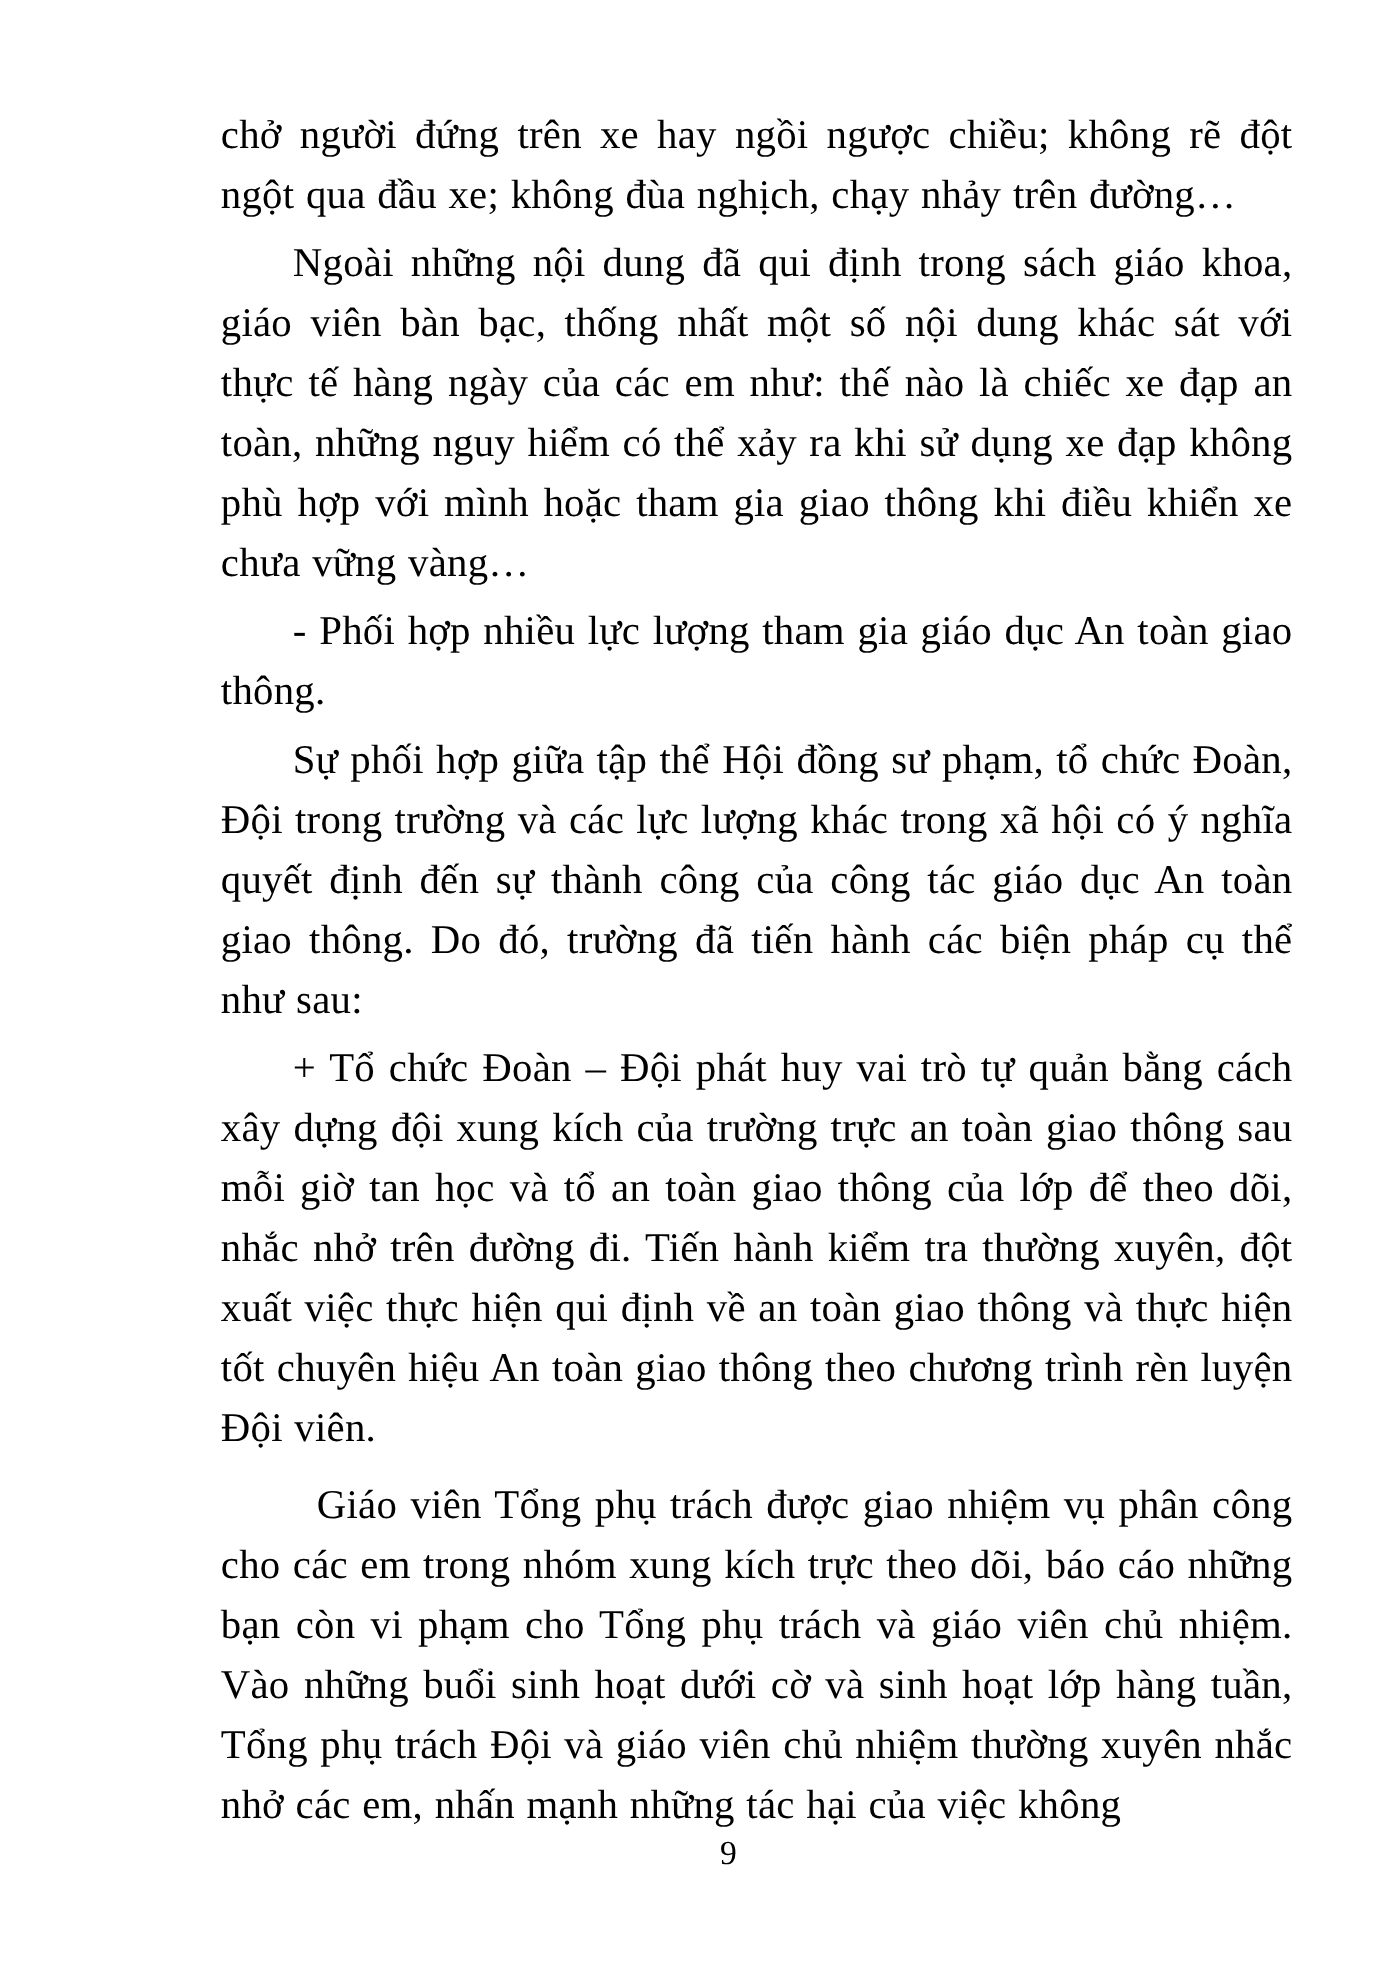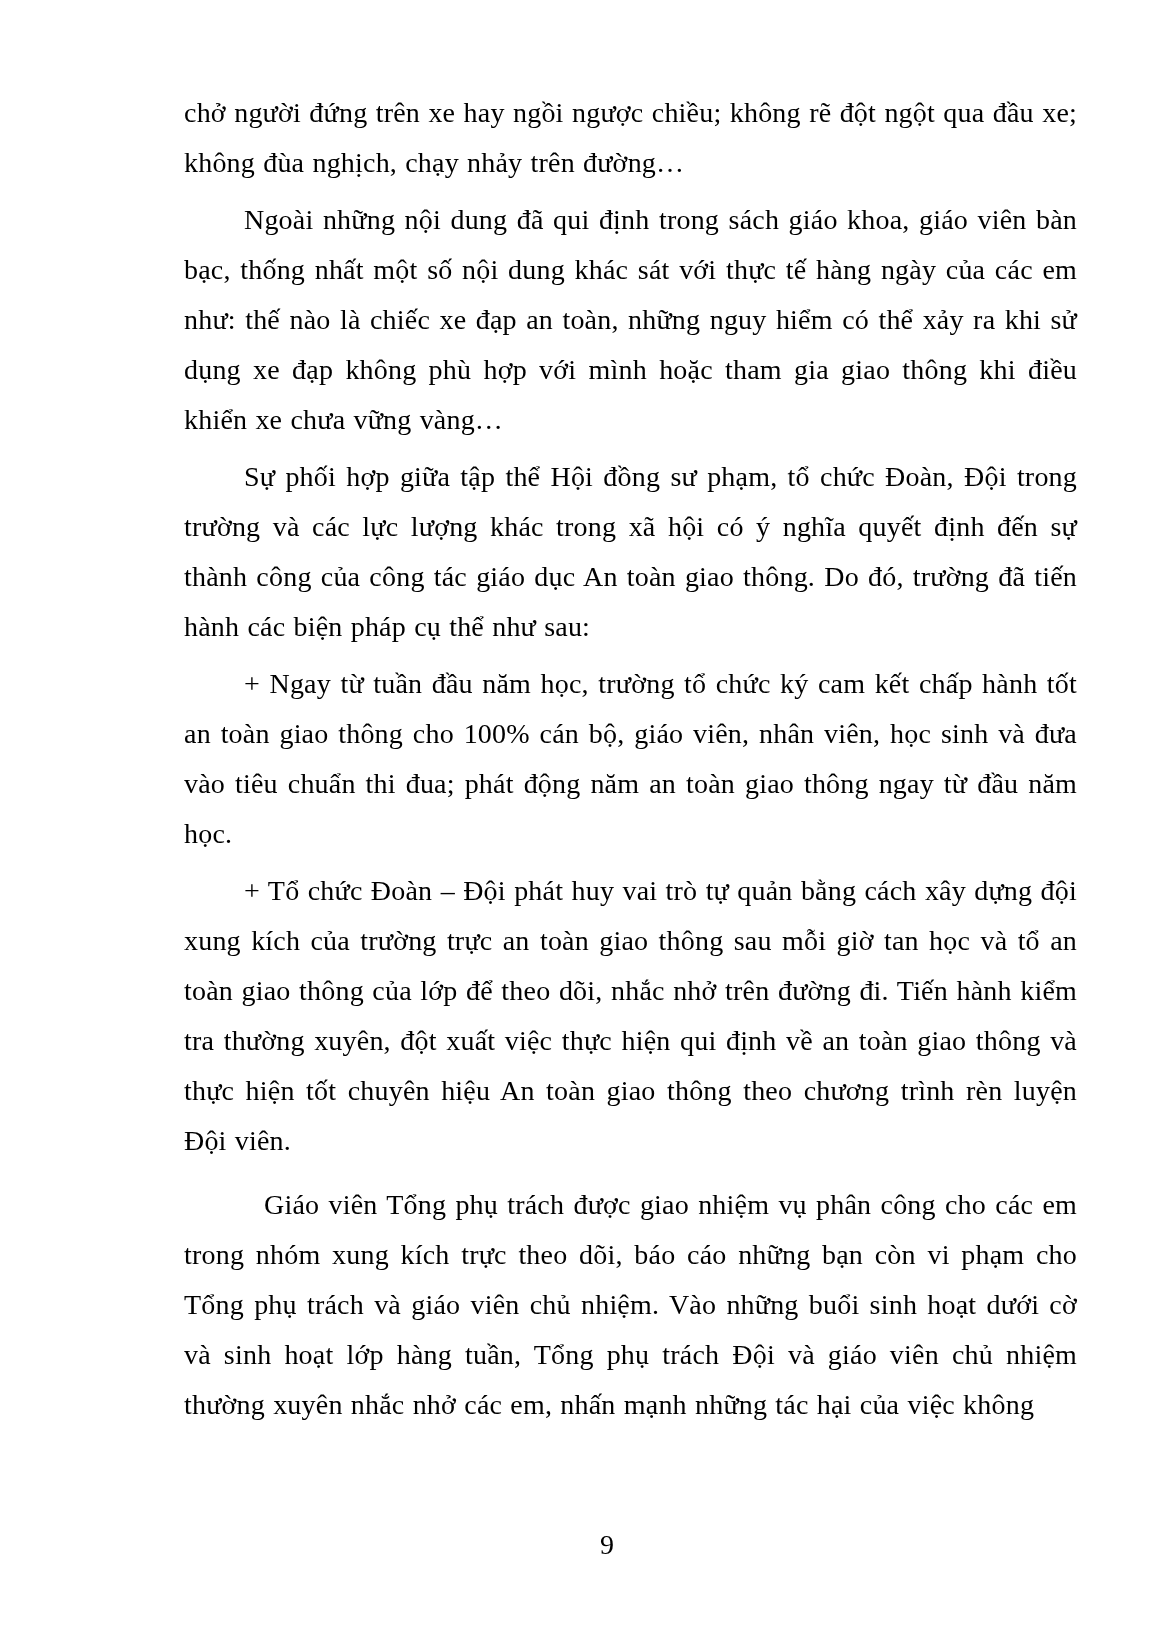--- a/index.html
+++ b/index.html
@@ -25,21 +25,21 @@
   }
   .content {
     position: absolute;
     left: 184px;
     top: 88px;
     width: 893px;
   }
   .content p {
     margin: 0;
     padding: 0;
-    font-size: 28px;
+    font-size: 34px;
     line-height: 50px;
     text-align: justify;
     letter-spacing: 0.2px;
     word-spacing: 1px;
   }
   .p-noindent {
     text-indent: 0;
   }
   .p-indent {
     text-indent: 60px;
@@ -60,19 +60,19 @@
     line-height: 34px;
   }
 </style>
 </head>
 <body>
 
 <div class="page">
   <div class="content">
     <p class="p-noindent">chở người đứng trên xe hay ngồi ngược chiều; không rẽ đột ngột qua đầu xe; không đùa nghịch, chạy nhảy trên đường…</p>
     <p class="p-indent">Ngoài những nội dung đã qui định trong sách giáo khoa, giáo viên bàn bạc, thống nhất một số nội dung khác sát với thực tế hàng ngày của các em như: thế nào là chiếc xe đạp an toàn, những nguy hiểm có thể xảy ra khi sử dụng xe đạp không phù hợp với mình hoặc tham gia giao thông khi điều khiển xe chưa vững vàng…</p>
+    <p class="p-indent">- Phối hợp nhiều lực lượng tham gia giáo dục An toàn giao thông.</p>
     <p class="p-indent">Sự phối hợp giữa tập thể Hội đồng sư phạm, tổ chức Đoàn, Đội trong trường và các lực lượng khác trong xã hội có ý nghĩa quyết định đến sự thành công của công tác giáo dục An toàn giao thông. Do đó, trường đã tiến hành các biện pháp cụ thể như sau:</p>
-    <p class="p-indent">+ Ngay từ tuần đầu năm học, trường tổ chức ký cam kết chấp hành tốt an toàn giao thông cho 100% cán bộ, giáo viên, nhân viên, học sinh và đưa vào tiêu chuẩn thi đua; phát động năm an toàn giao thông ngay từ đầu năm học.</p>
     <p class="p-indent">+ Tổ chức Đoàn – Đội phát huy vai trò tự quản bằng cách xây dựng đội xung kích của trường trực an toàn giao thông sau mỗi giờ tan học và tổ an toàn giao thông của lớp để theo dõi, nhắc nhở trên đường đi. Tiến hành kiểm tra thường xuyên, đột xuất việc thực hiện qui định về an toàn giao thông và thực hiện tốt chuyên hiệu An toàn giao thông theo chương trình rèn luyện Đội viên.</p>
     <p class="p-indent-lg">Giáo viên Tổng phụ trách được giao nhiệm vụ phân công cho các em trong nhóm xung kích trực theo dõi, báo cáo những bạn còn vi phạm cho Tổng phụ trách và giáo viên chủ nhiệm. Vào những buổi sinh hoạt dưới cờ và sinh hoạt lớp hàng tuần, Tổng phụ trách Đội và giáo viên chủ nhiệm thường xuyên nhắc nhở các em, nhấn mạnh những tác hại của việc không</p>
   </div>
   <div class="page-number">9</div>
 </div>
 
 </body></html>

